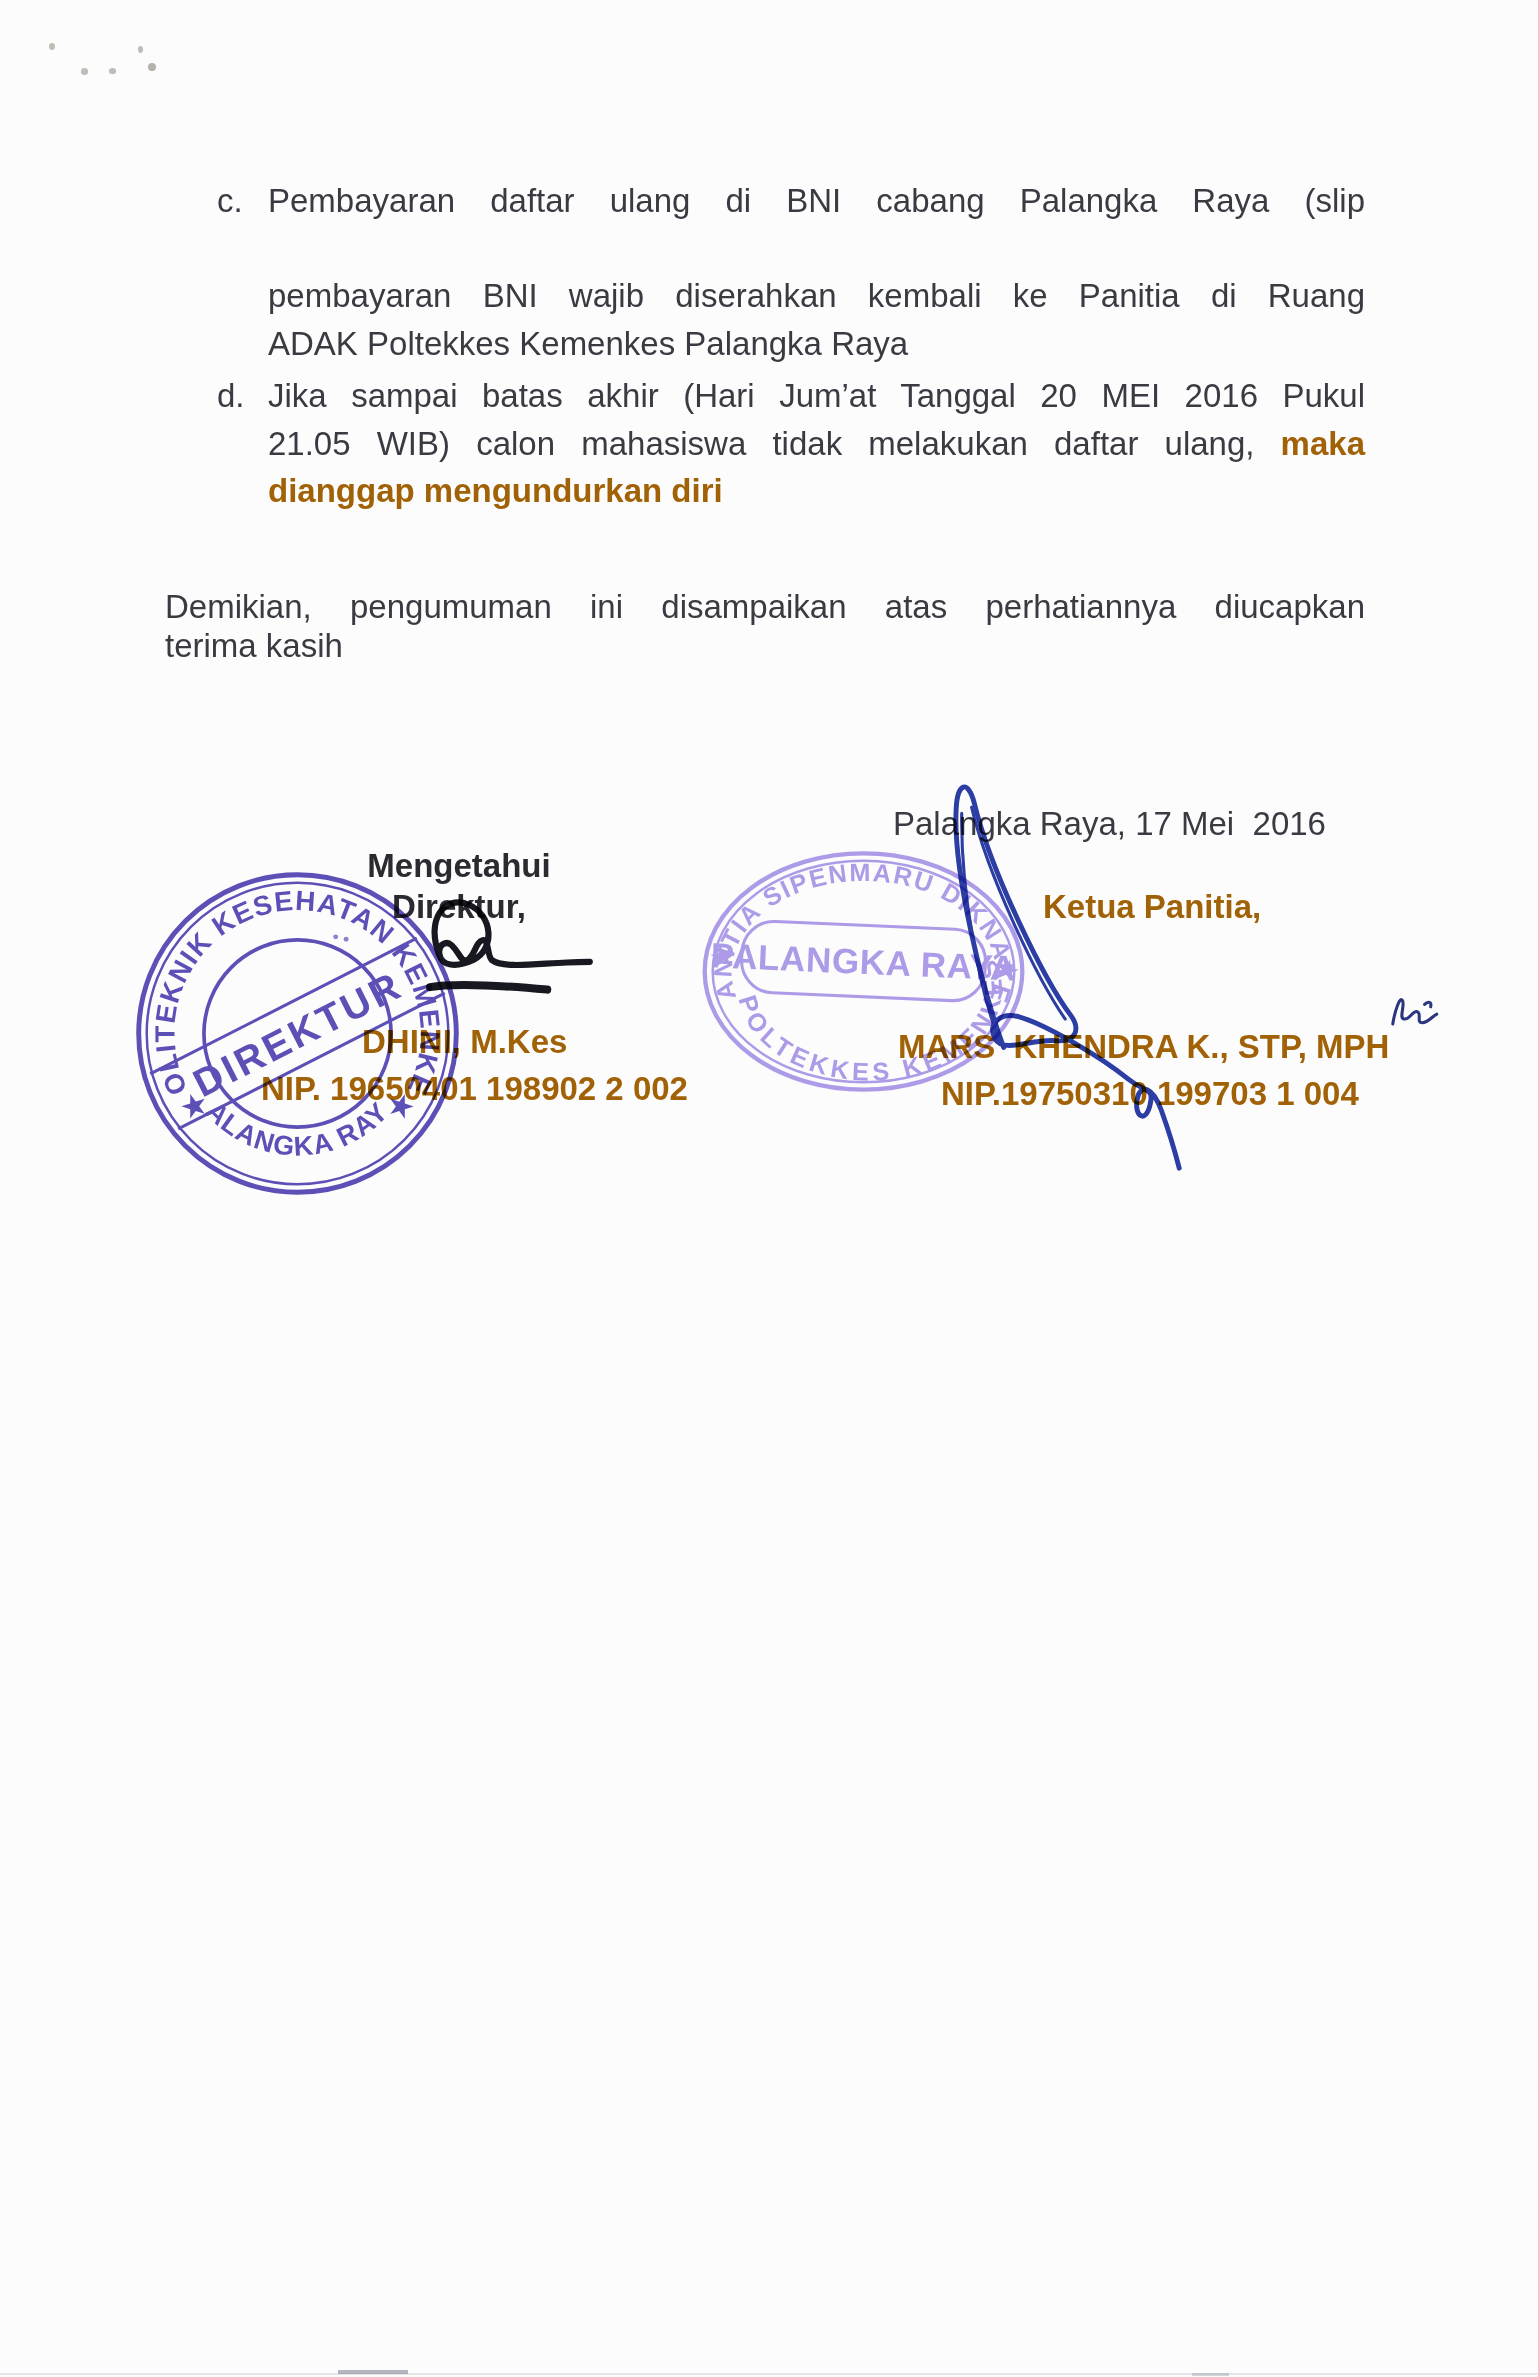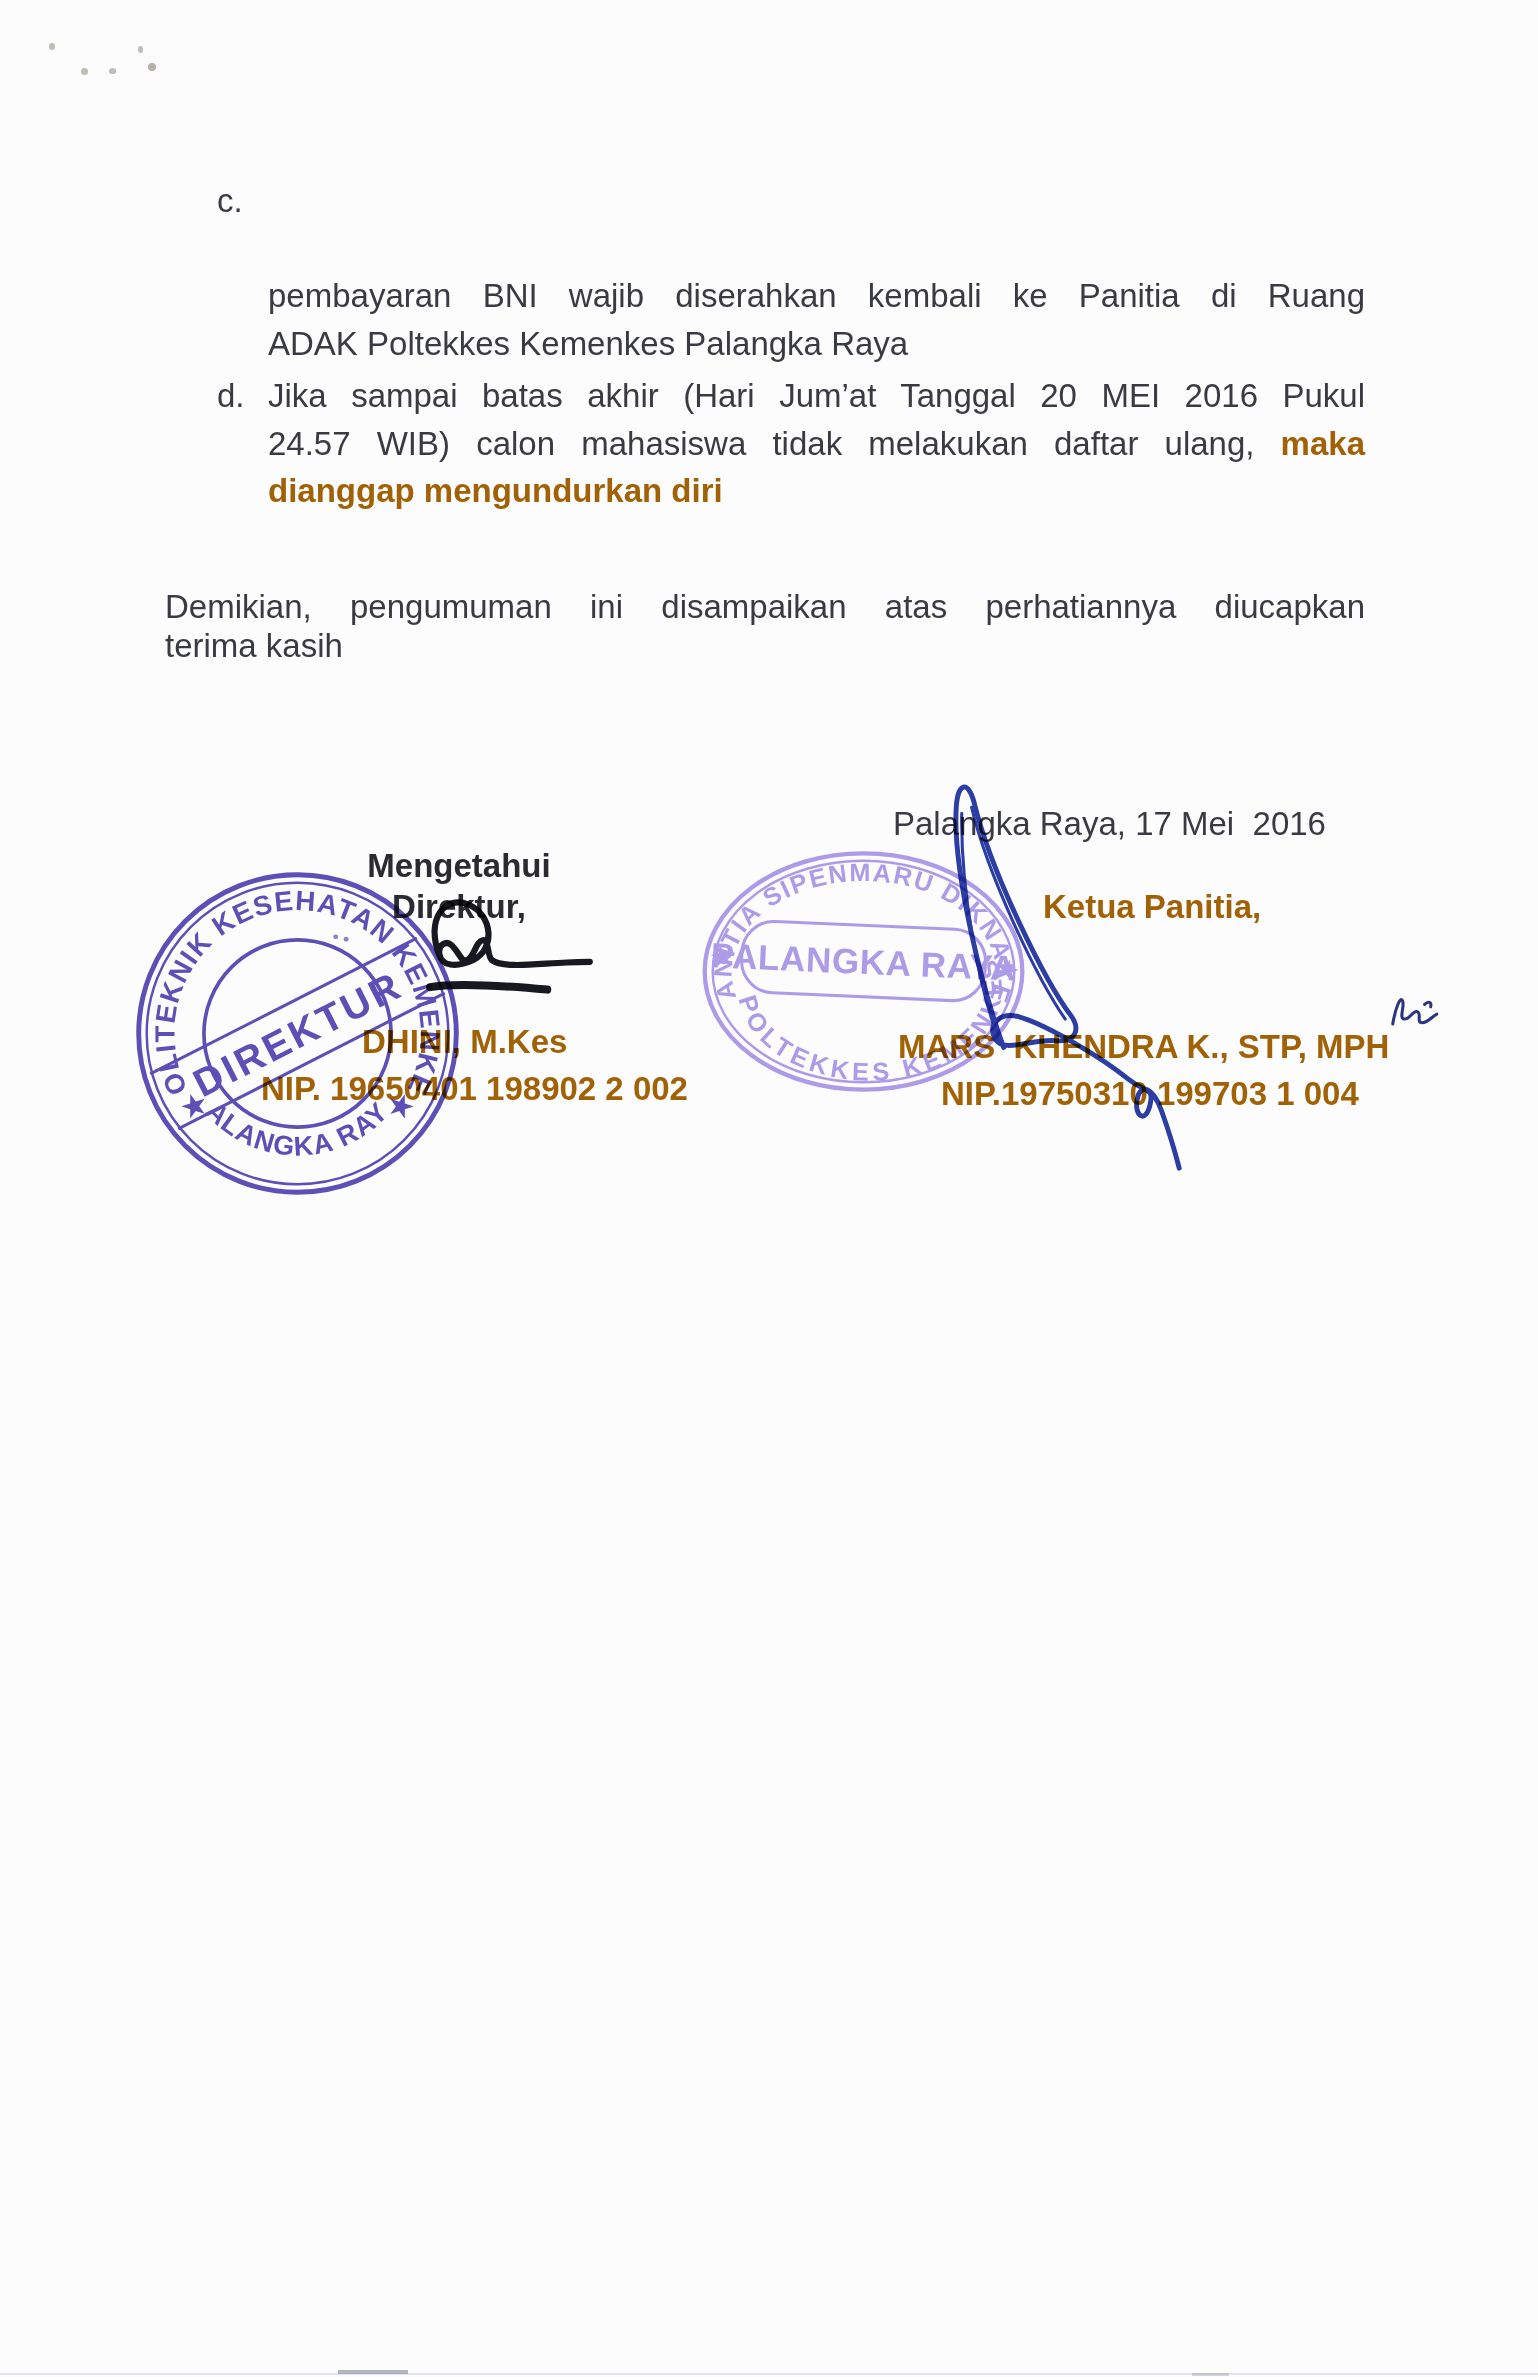--- a/index.html
+++ b/index.html
@@ -29,26 +29,27 @@
 
 <div class="page">
 
   <div class="speck" style="left:49px;top:43px;width:5.5px;height:6.8px;"></div>
   <div class="speck" style="left:81px;top:68px;width:6.8px;height:7.4px;"></div>
   <div class="speck" style="left:109px;top:68px;width:7.4px;height:5.5px;"></div>
   <div class="speck" style="left:138px;top:46px;width:5px;height:6.8px;"></div>
   <div class="speck" style="left:148px;top:63px;width:8px;height:8px;opacity:.65;"></div>
 
   <div class="tline" style="left:217px;top:182px;">c.</div>
+  <div class="tline jline" style="left:268px;top:182px;width:1097px;">Pembayaran daftar ulang di BNI cabang Palangka Raya (slip</div>
   <div class="tline jline" style="left:268px;top:277px;width:1097px;">pembayaran BNI wajib diserahkan kembali ke Panitia di Ruang</div>
   <div class="tline" style="left:268px;top:325px;">ADAK Poltekkes Kemenkes Palangka Raya</div>
 
   <div class="tline" style="left:217px;top:377px;">d.</div>
   <div class="tline jline" style="left:268px;top:377px;width:1097px;">Jika sampai batas akhir (Hari Jum’at Tanggal 20 MEI 2016 Pukul</div>
-  <div class="tline jline" style="left:268px;top:425px;width:1097px;"><span>24.57 WIB) calon mahasiswa tidak melakukan daftar ulang, </span><span class="b">maka</span></div>
+  <div class="tline jline" style="left:268px;top:425px;width:1097px;"><span>21.05 WIB) calon mahasiswa tidak melakukan daftar ulang, </span><span class="b">maka</span></div>
   <div class="tline b" style="left:268px;top:472px;">dianggap mengundurkan diri</div>
 
   <div class="tline jline" style="left:165px;top:588px;width:1200px;">Demikian, pengumuman ini disampaikan atas perhatiannya diucapkan</div>
   <div class="tline" style="left:165px;top:627px;">terima kasih</div>
 
   <div class="tline prewrap" style="left:893px;top:805px;">Palangka Raya, 17 Mei  2016</div>
 
   <div class="tline centered" style="left:351px;top:847px;width:216px;font-weight:bold;color:#2a2a30;">Mengetahui</div>
   <div class="tline centered" style="left:351px;top:888px;width:216px;font-weight:bold;color:#2a2a30;">Direktur,</div>
   <div class="tline b" style="left:362px;top:1023px;">DHINI, M.Kes</div>

